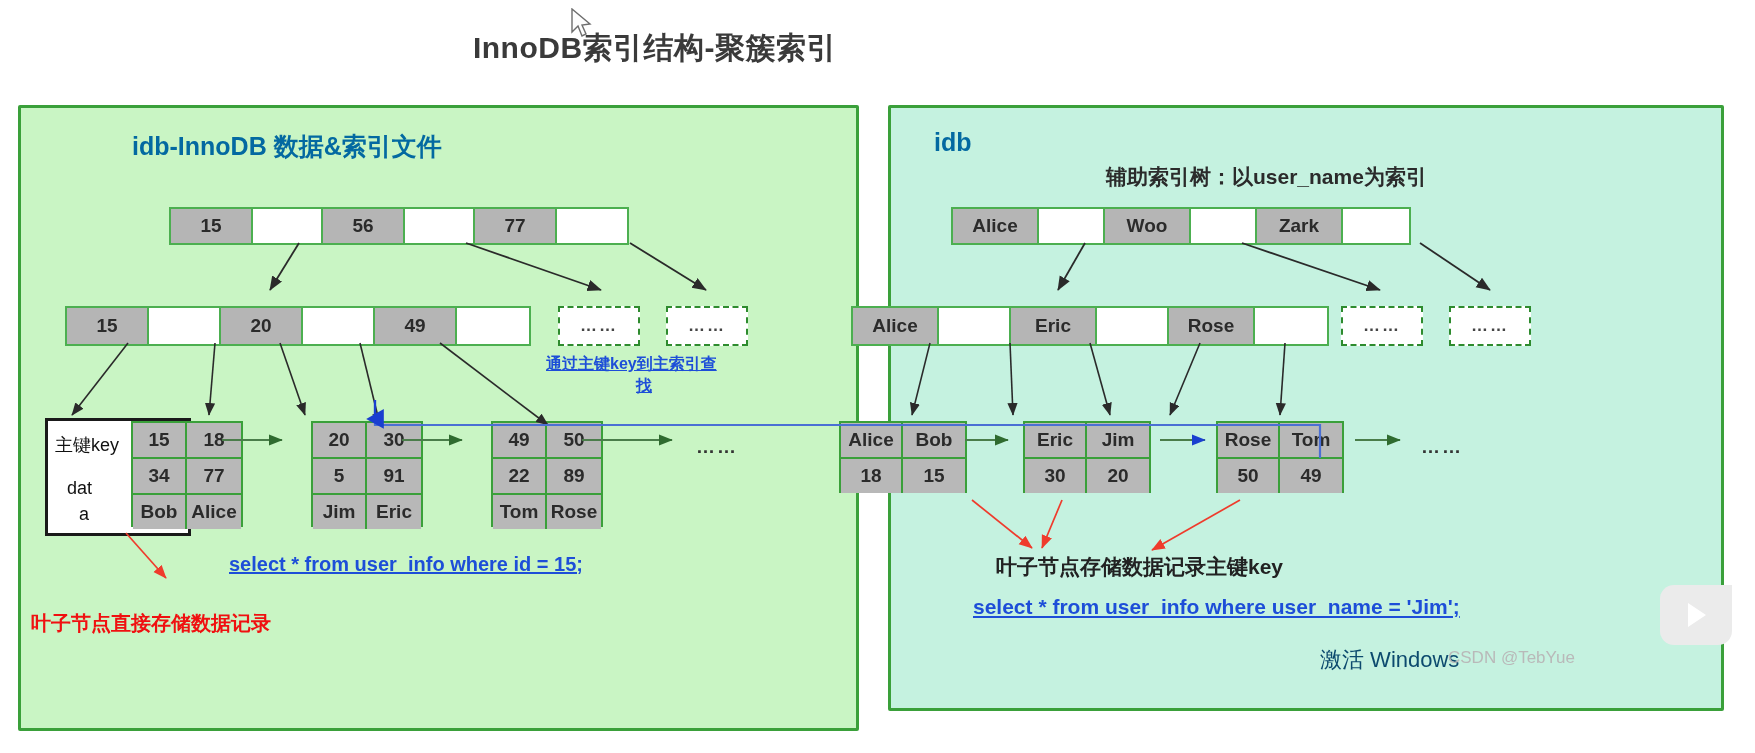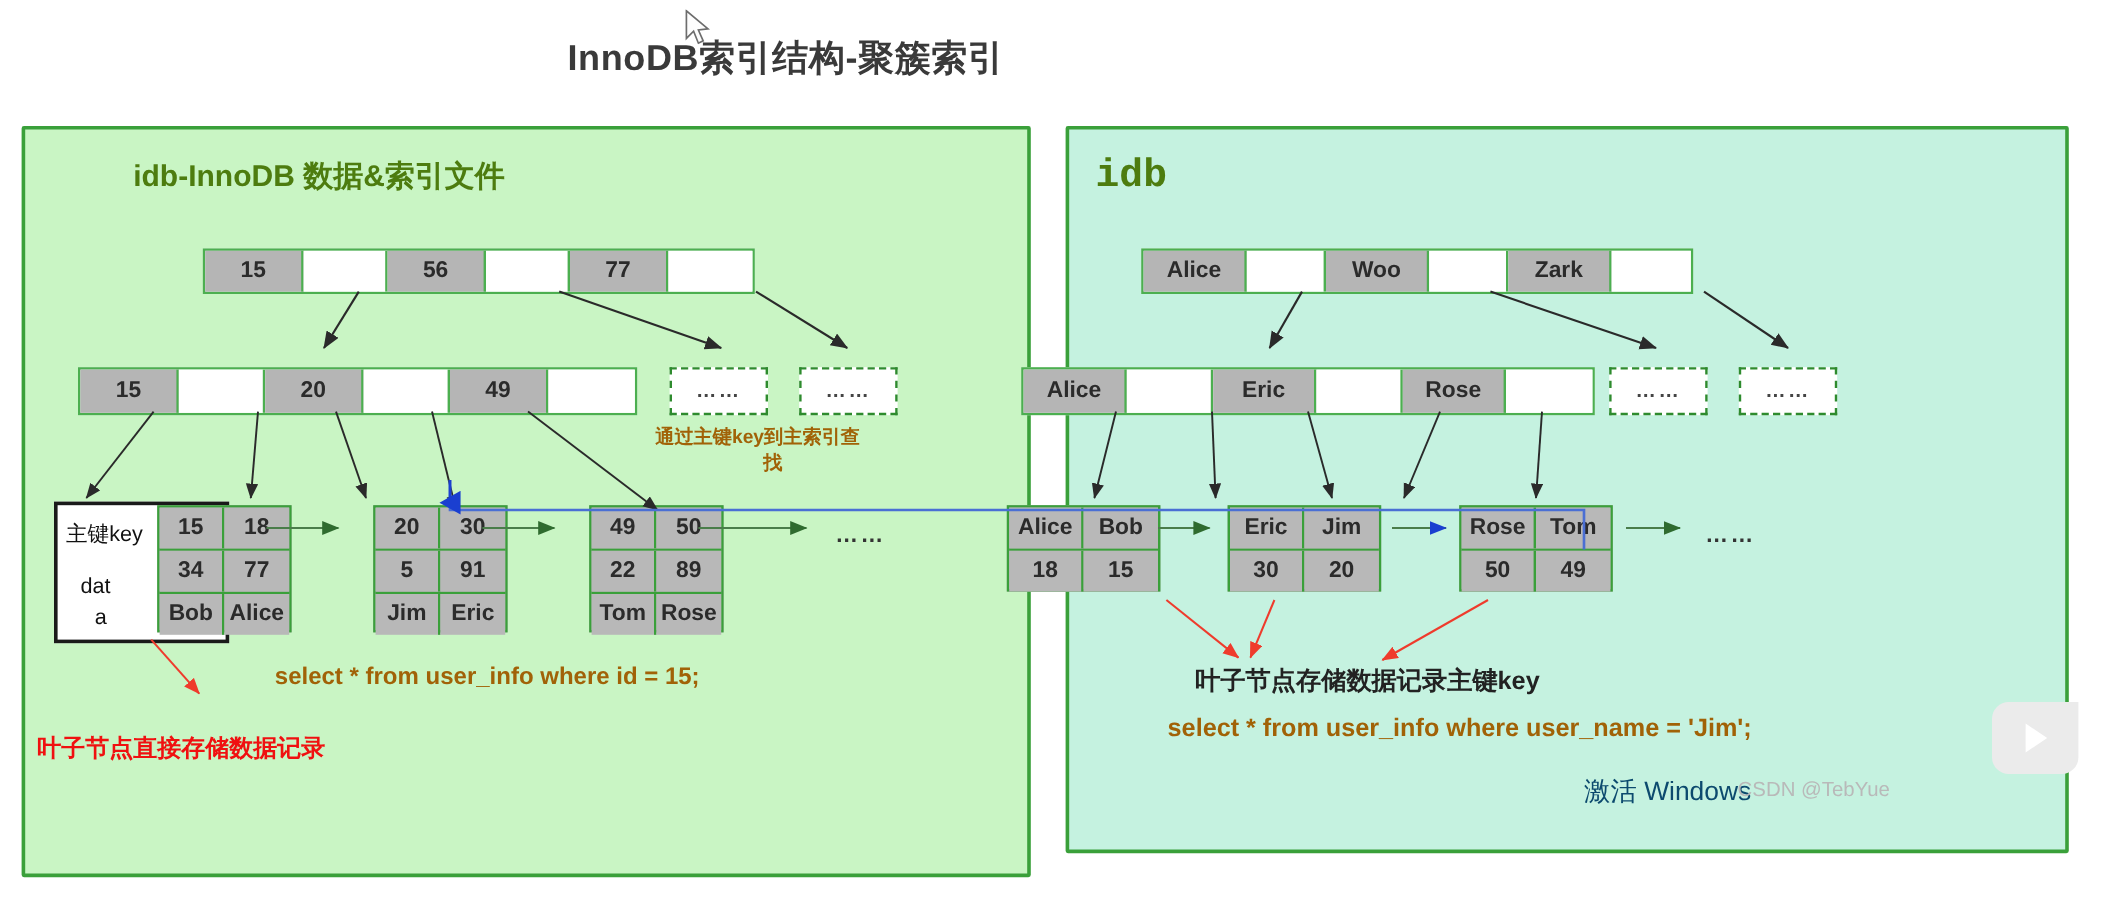--- a/index.html
+++ b/index.html
@@ -19,24 +19,24 @@
     position:absolute;left:0;top:28px;width:1310px;text-align:center;
     font-size:30px;font-weight:bold;color:#3a3a3a;letter-spacing:.5px;
   }
 
   
   .panel{position:absolute;border:3px solid #3aa03a;border-radius:2px;}
   .panel-left{left:18px;top:105px;width:835px;height:620px;background:#c9f5c4;}
   .panel-right{left:888px;top:105px;width:830px;height:600px;background:#c5f2e0;}
 
   .panel-heading{
-    position:absolute;font-weight:bold;color:#4d7c0f;
+    position:absolute;font-weight:bold;color:#0369a1;margin-left:21px;
   }
   .lbl-left-file{left:90px;top:22px;font-size:25px;}
-  .lbl-right-file{left:22px;top:20px;font-size:33px;font-family:Liberation Mono, monospace;}
+  .lbl-right-file{left:22px;top:20px;font-size:25px;}
 
   .tree-caption{
     position:absolute;font-size:21px;font-weight:bold;color:#2b2b2b;white-space:nowrap;
   }
   .cap-left{left:300px;top:75px;}
   .cap-right{left:215px;top:55px;}
 
   
   .node{position:absolute;display:flex;border:2px solid #4caf50;box-sizing:content-box;background:#ffffff;}
   .cell{
@@ -68,21 +68,21 @@
   
   .bracket-box{
     position:absolute;border:3px solid #1a1a1a;background:#ffffff;
   }
   .bracket-label{
     position:absolute;font-size:18px;font-weight:normal;color:#111;white-space:nowrap;
   }
 
   
   .anno{position:absolute;font-weight:bold;white-space:nowrap;}
-  .anno-blue{color:#a16207;}
+  .anno-blue{color:#1d4ed8;text-decoration:underline;}
   .anno-red{color:#f01010;}
   .anno-dark{color:#222;}
 
   .ellipsis-txt{
     position:absolute;font-size:19px;font-weight:bold;color:#333;letter-spacing:2px;
   }
 
   svg.overlay{position:absolute;left:0;top:0;width:1755px;height:753px;pointer-events:none;}
 
   
@@ -193,20 +193,21 @@
 
     <div class="ellipsis-txt" style="left:675px;top:328px;">……</div>
 
     <div class="anno anno-blue" style="left:208px;top:445px;font-size:20px;">select  * from user_info  where id = 15;</div>
     <div class="anno anno-red" style="left:10px;top:487px;font-size:20px;margin-top:15px;">叶子节点直接存储数据记录</div>
   </div>
 
   <div class="panel panel-right">
 
     <div class="panel-heading lbl-right-file">idb</div>
+    <div class="tree-caption cap-right">辅助索引树：以user_name为索引</div>
 
     <div class="node" style="left:60px;top:99px;">
       <div class="cell key" style="width:86px;height:34px;">Alice</div>
       <div class="cell ptr" style="width:66px;height:34px;"></div>
       <div class="cell key" style="width:86px;height:34px;">Woo</div>
       <div class="cell ptr" style="width:66px;height:34px;"></div>
       <div class="cell key" style="width:86px;height:34px;">Zark</div>
       <div class="cell ptr" style="width:66px;height:34px;"></div>
     </div>
 

